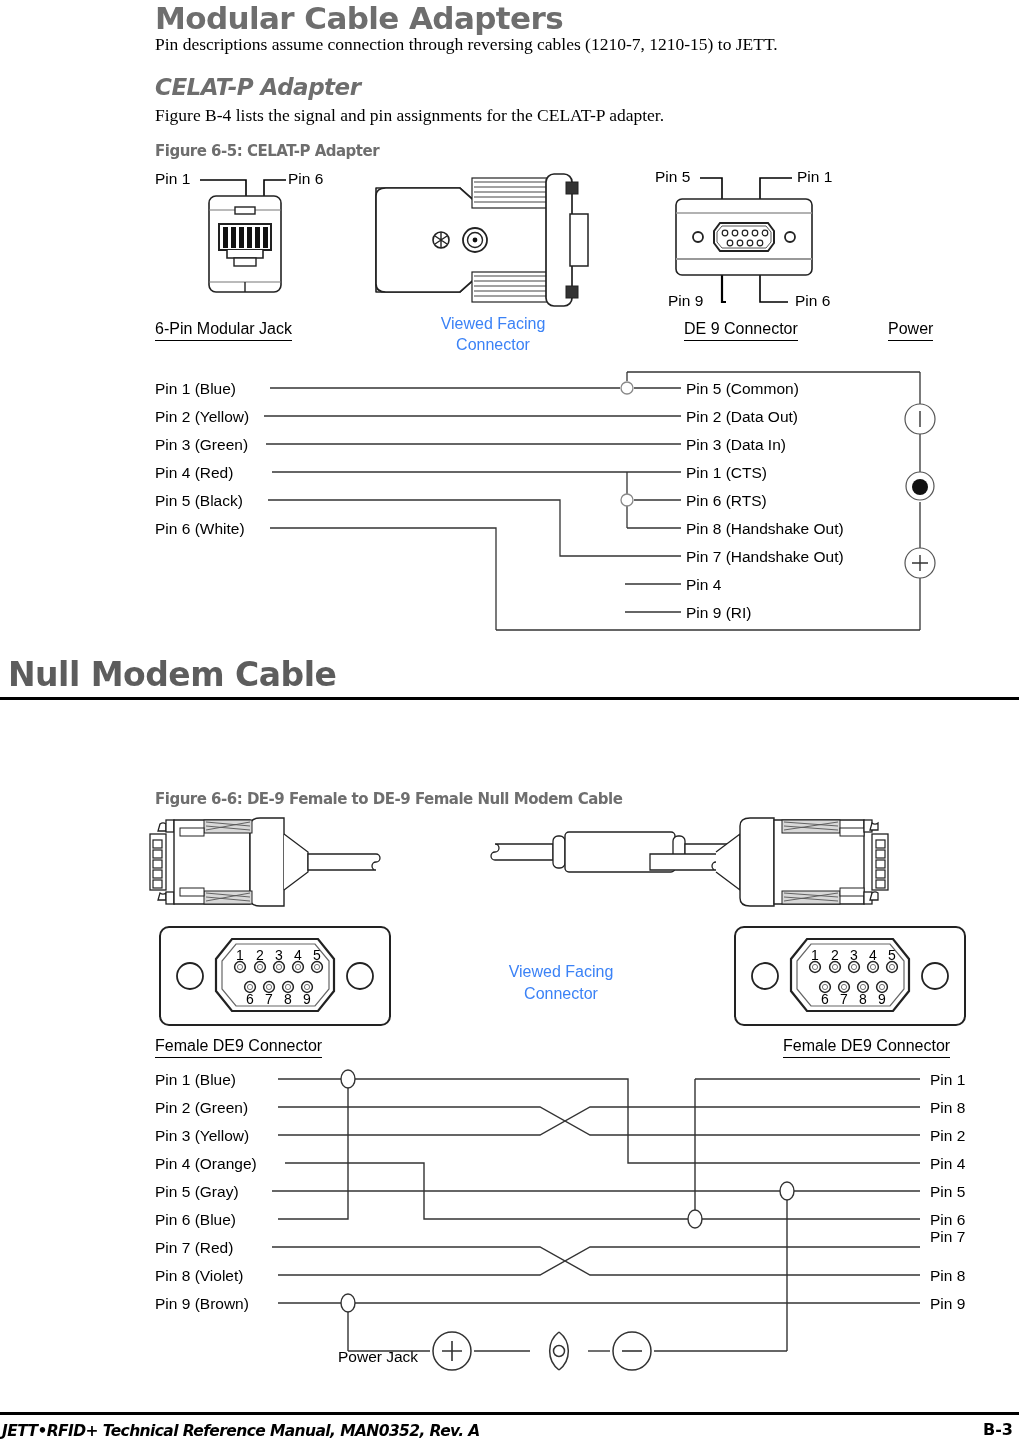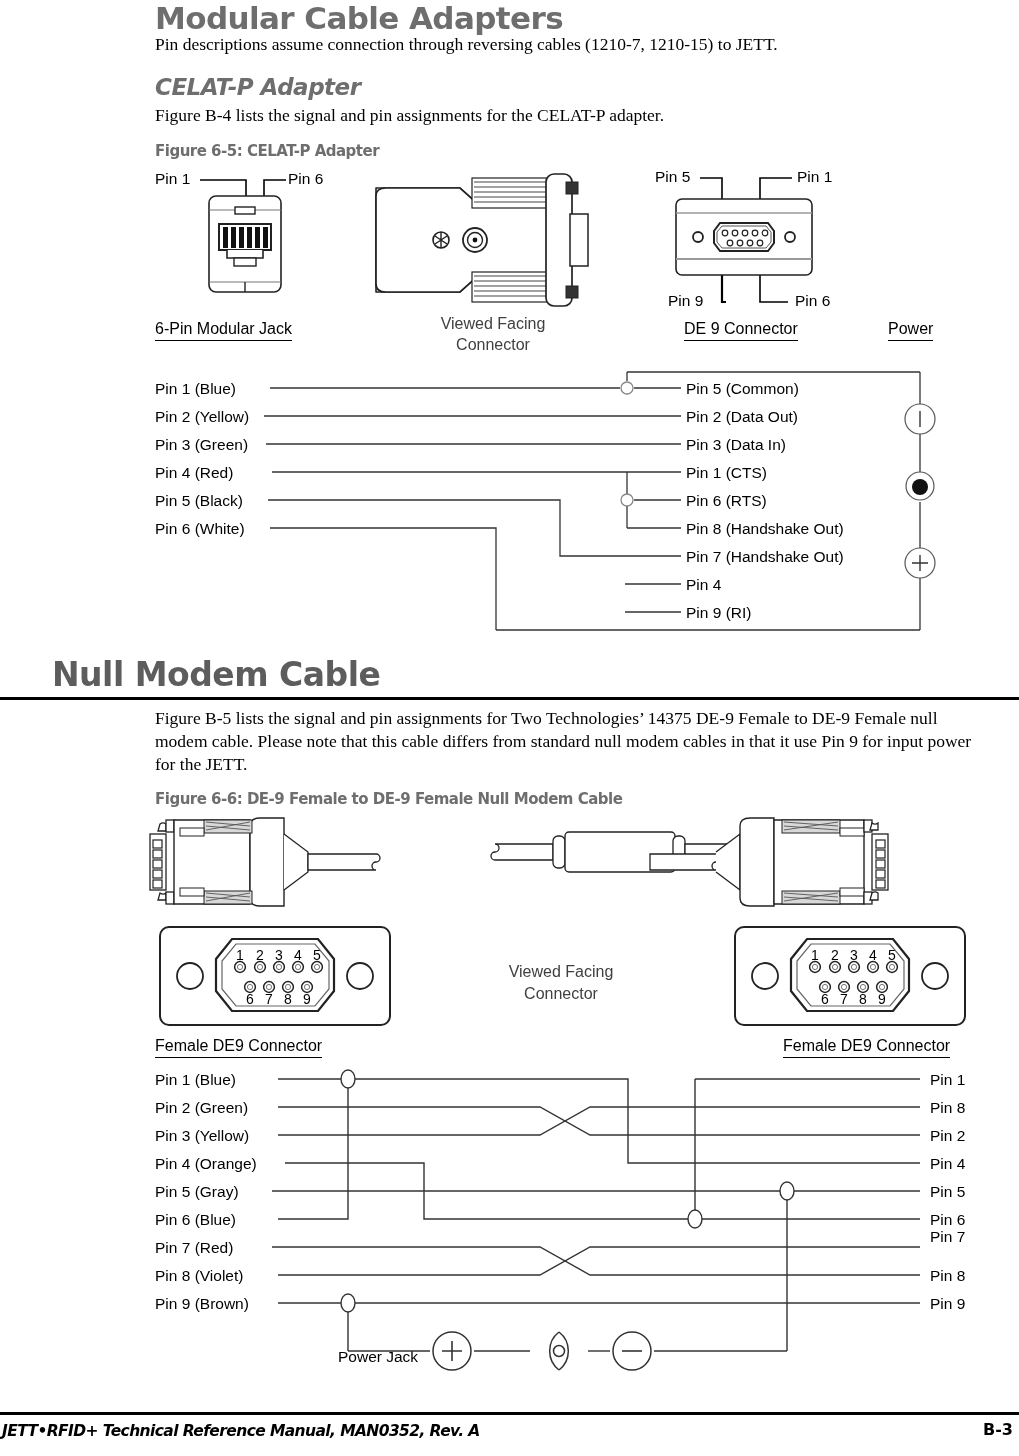--- a/index.html
+++ b/index.html
@@ -28,21 +28,20 @@
     white-space: nowrap;
   }
   .h1-big {
     position: absolute;
     font-family: "DejaVu Sans", sans-serif;
     font-weight: bold;
     font-size: 33px;
     letter-spacing: -0.5px;
     color: #5d5d5d;
     white-space: nowrap;
-    margin-left: 44px;
   }
   .h2 {
     position: absolute;
     font-family: "DejaVu Sans", sans-serif;
     font-weight: bold;
     font-style: italic;
     font-size: 23px;
     letter-spacing: -0.5px;
     color: #6e6e6e;
     white-space: nowrap;
@@ -74,21 +73,21 @@
     position: absolute;
     font-family: "Liberation Sans", sans-serif;
     font-size: 15.5px;
     color: #000;
     white-space: nowrap;
   }
   .lbl-c {
     position: absolute;
     font-family: "Liberation Sans", sans-serif;
     font-size: 16px;
-    color: #404040;
+    color: #3b82f6;
     white-space: nowrap;
     text-align: center;
   }
   .lbl-u {
     position: absolute;
     font-family: "Liberation Sans", sans-serif;
     font-size: 16px;
     color: #000;
     white-space: nowrap;
     border-bottom: 1.5px solid #000;
@@ -300,21 +299,20 @@
     <circle cx="920" cy="132" r="8" fill="#111" stroke="none"></circle>
     <g fill="#fff" stroke="#555" stroke-width="1.2">
       <circle cx="920" cy="208" r="15"></circle>
     </g>
     <path d="M912,208 L928,208 M920,200 L920,216" stroke="#333" stroke-width="1.4" fill="none"></path>
   </svg>
 
   <div class="h1-big" style="left:8px; top:655px;">Null Modem Cable</div>
   <div class="rule" style="left:0px; top:697px; width:1019px; height:3px;"></div>
 
-  <div class="body-text" style="left:155px; top:707px; width:823px;">Figure B-5 lists the signal and pin assignments for Two Technologies’ 14375 DE-9 Female to DE-9 Female null modem cable. Please note that this cable differs from standard null modem cables in that it use Pin 9 for input power for the JETT.</div>
 
   <div class="figcap" style="left:155px; top:790px;">Figure 6-6: DE-9 Female to DE-9 Female Null Modem Cable</div>
 
   <svg style="left:148px; top:812px;" width="360" height="108">
     <rect x="2" y="22" width="16" height="56" fill="#fff" stroke="#222" stroke-width="1.3"></rect>
     <g fill="#fff" stroke="#222" stroke-width="1.2">
       <rect x="5" y="28" width="9" height="8"></rect>
       <rect x="5" y="38" width="9" height="8"></rect>
       <rect x="5" y="48" width="9" height="8"></rect>
       <rect x="5" y="58" width="9" height="8"></rect>

